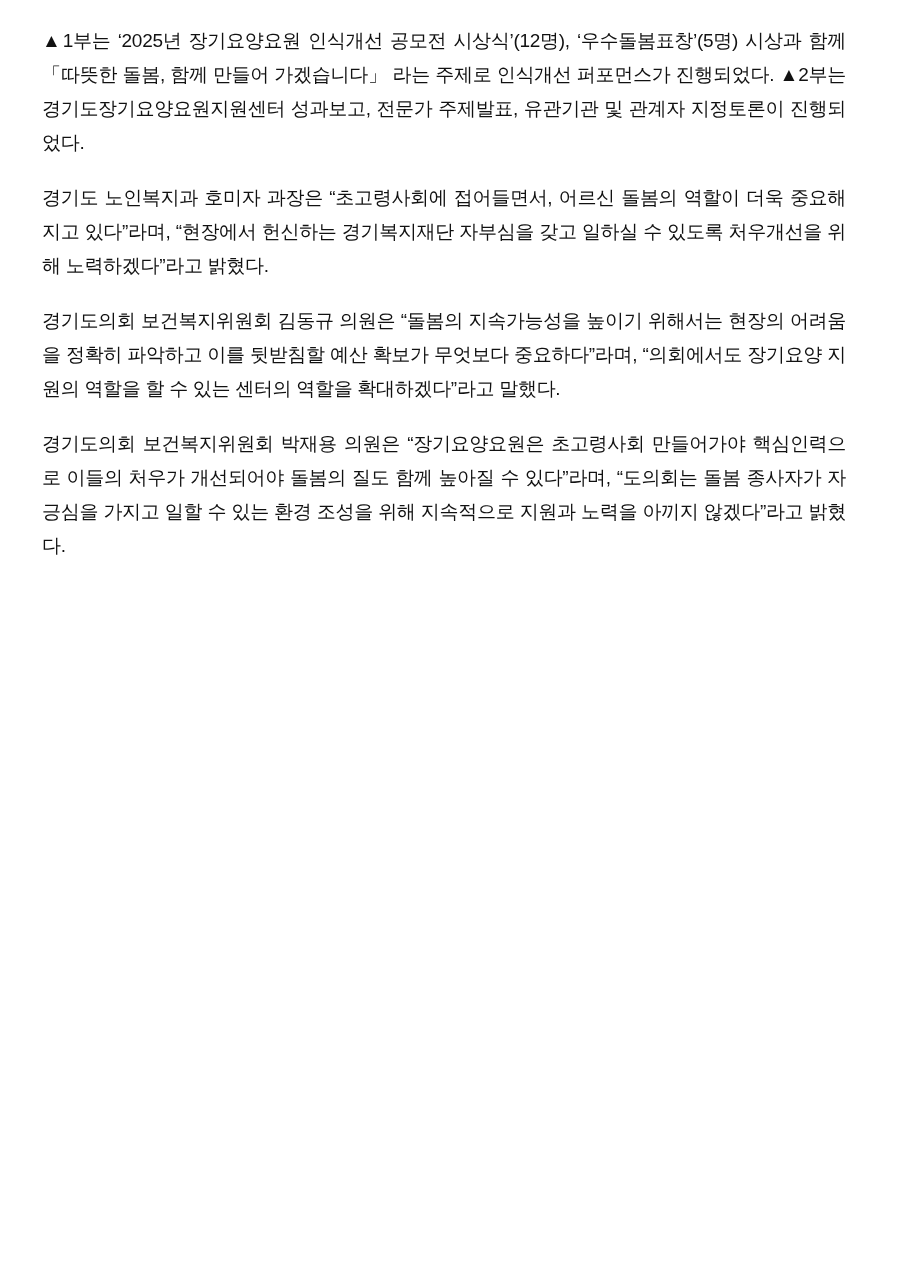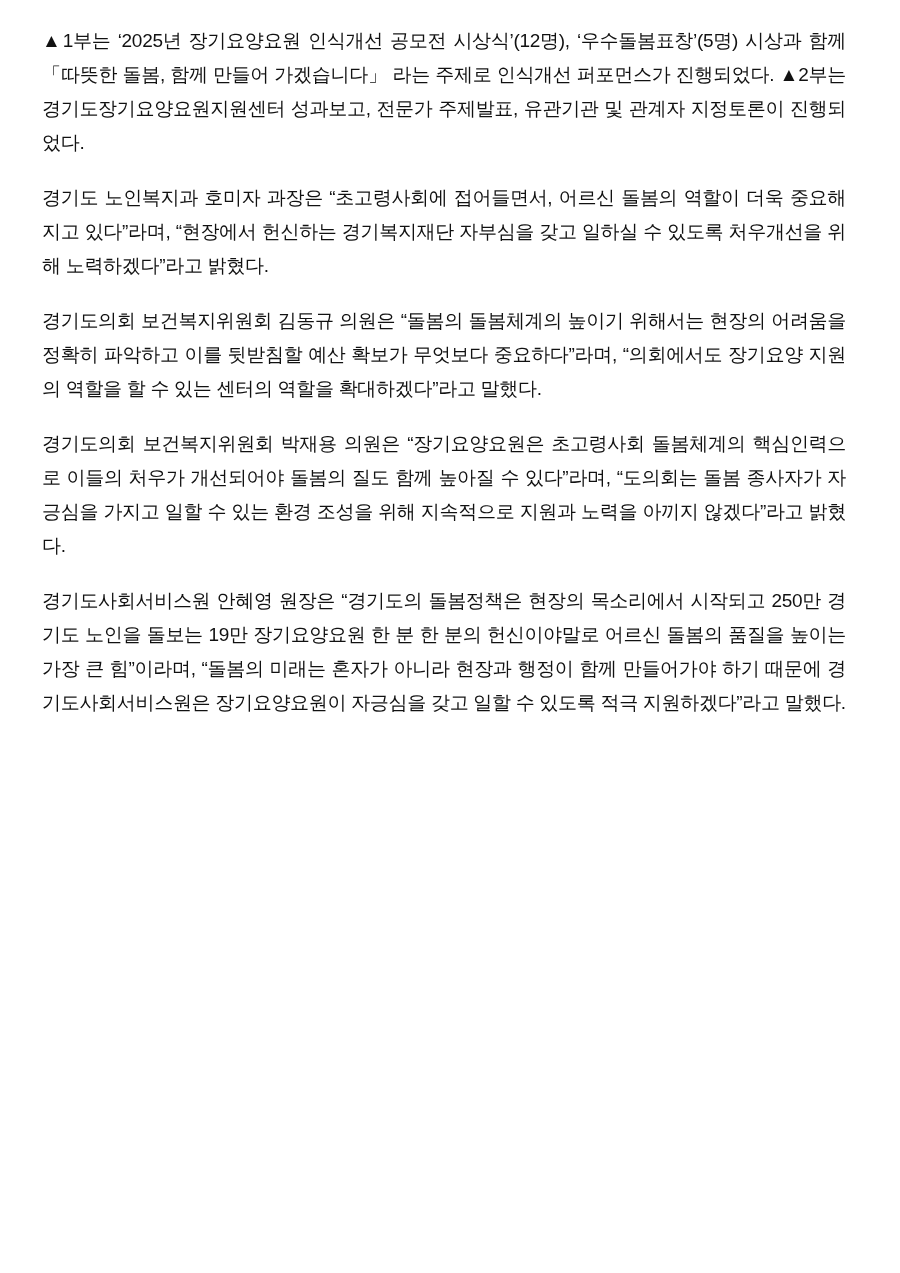--- a/index.html
+++ b/index.html
@@ -27,16 +27,15 @@
   .article p {
     margin: 0 0 21px 0;
   }
 </style>
 </head>
 <body>
 
 <div class="article">
   <p>▲1부는 ‘2025년 장기요양요원 인식개선 공모전 시상식’(12명), ‘우수돌봄표창’(5명) 시상과 함께 「따뜻한 돌봄, 함께 만들어 가겠습니다」 라는 주제로 인식개선 퍼포먼스가 진행되었다. ▲2부는 경기도장기요양요원지원센터 성과보고, 전문가 주제발표, 유관기관 및 관계자 지정토론이 진행되었다.</p>
   <p>경기도 노인복지과 호미자 과장은 “초고령사회에 접어들면서, 어르신 돌봄의 역할이 더욱 중요해지고 있다”라며, “현장에서 헌신하는 경기복지재단 자부심을 갖고 일하실 수 있도록 처우개선을 위해 노력하겠다”라고 밝혔다.</p>
-  <p>경기도의회 보건복지위원회 김동규 의원은 “돌봄의 돌봄체계의 높이기 위해서는 현장의 어려움을 정확히 파악하고 이를 뒷받침할 예산 확보가 무엇보다 중요하다”라며, “의회에서도 장기요양 지원의 역할을 할 수 있는 센터의 역할을 확대하겠다”라고 말했다.</p>
-  <p>경기도의회 보건복지위원회 박재용 의원은 “장기요양요원은 초고령사회 돌봄체계의 핵심인력으로 이들의 처우가 개선되어야 돌봄의 질도 함께 높아질 수 있다”라며, “도의회는 돌봄 종사자가 자긍심을 가지고 일할 수 있는 환경 조성을 위해 지속적으로 지원과 노력을 아끼지 않겠다”라고 밝혔다.</p>
-  <p>경기도사회서비스원 안혜영 원장은 “경기도의 돌봄정책은 현장의 목소리에서 시작되고 250만 경기도 노인을 돌보는 19만 장기요양요원 한 분 한 분의 헌신이야말로 어르신 돌봄의 품질을 높이는 가장 큰 힘”이라며, “돌봄의 미래는 혼자가 아니라 현장과 행정이 함께 만들어가야 하기 때문에 경기도사회서비스원은 장기요양요원이 자긍심을 갖고 일할 수 있도록 적극 지원하겠다”라고 말했다.</p>
+  <p>경기도의회 보건복지위원회 김동규 의원은 “돌봄의 지속가능성을 높이기 위해서는 현장의 어려움을 정확히 파악하고 이를 뒷받침할 예산 확보가 무엇보다 중요하다”라며, “의회에서도 장기요양 지원의 역할을 할 수 있는 센터의 역할을 확대하겠다”라고 말했다.</p>
+  <p>경기도의회 보건복지위원회 박재용 의원은 “장기요양요원은 초고령사회 만들어가야 핵심인력으로 이들의 처우가 개선되어야 돌봄의 질도 함께 높아질 수 있다”라며, “도의회는 돌봄 종사자가 자긍심을 가지고 일할 수 있는 환경 조성을 위해 지속적으로 지원과 노력을 아끼지 않겠다”라고 밝혔다.</p>
 </div>
 
 </body></html>

